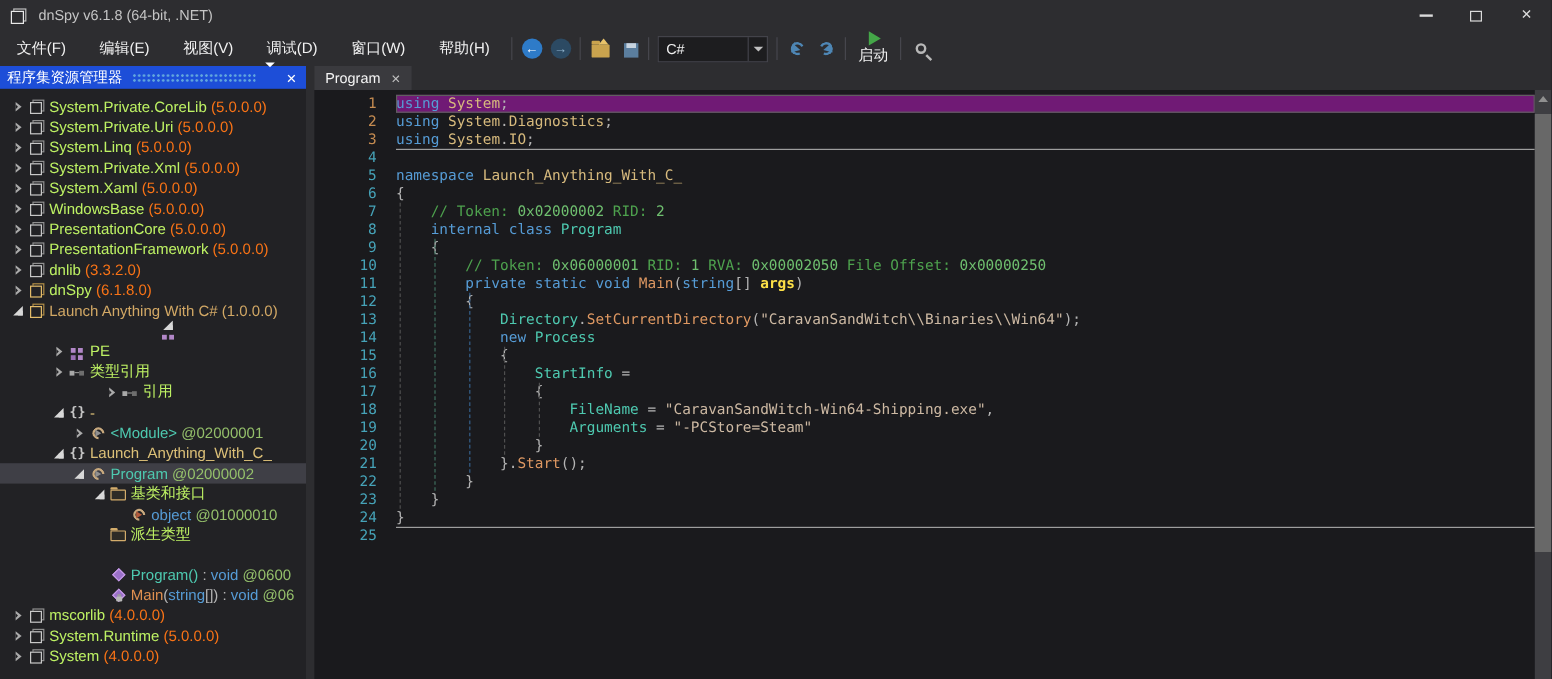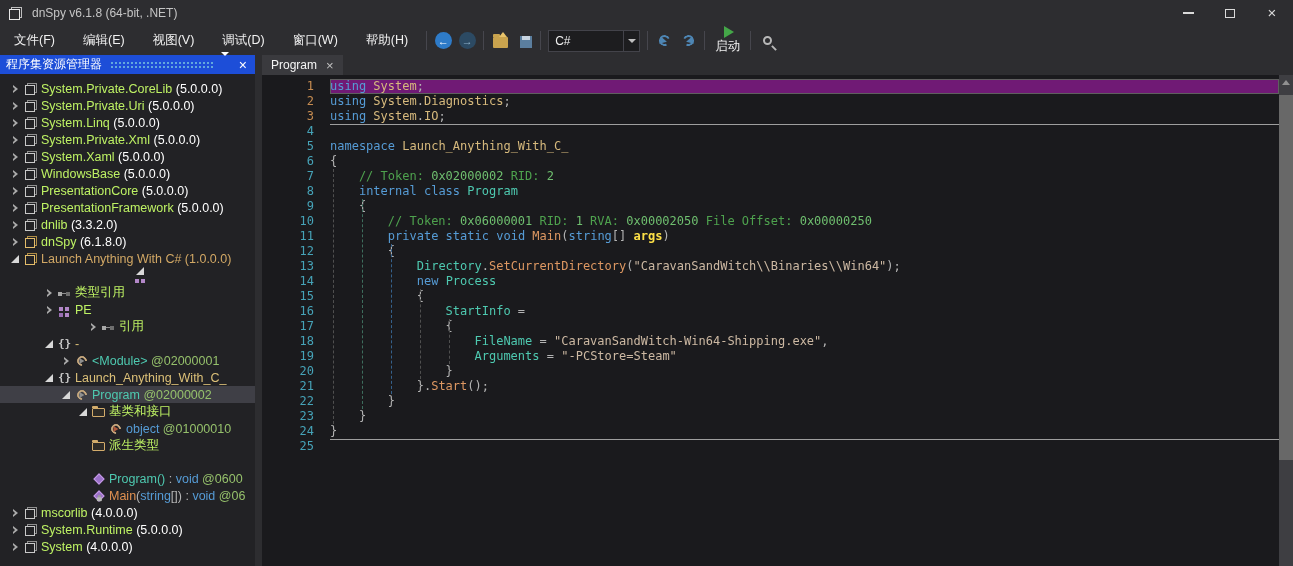--- a/index.html
+++ b/index.html
@@ -76,21 +76,21 @@
   .i-ns { color:#C8C8C8; font-size:11px; font-weight:bold; font-family:"DejaVu Sans Mono",monospace; }
   .i-class, .i-class-arrow { width:10px; height:10px; border:2px solid #C8A97E; border-radius:50%; border-bottom-color:transparent; transform:rotate(-45deg); }
   .i-class::after, .i-class-arrow::after { content:""; position:absolute; right:-2px; bottom:-1px; border:3px solid transparent; border-left:5px solid #8F8F8F; transform:rotate(45deg); }
   .i-class-arrow::after { border-left-color:#B05A3C; }
   .i-folder { width:13px; height:9px; background:#2E2B26; border:1px solid #D3AC6B; border-radius:1px; position:relative; margin-top:2px; }
   .i-folder::before { content:""; position:absolute; top:-3px; left:-1px; width:6px; height:2px; background:#D3AC6B; border-radius:1px 1px 0 0; }
   .i-method, .i-method-lock { width:8px; height:8px; background:#9A70C8; border:1px solid #C79BE8; transform:rotate(45deg); }
   .i-method-lock::after { content:""; position:absolute; right:-2px; bottom:-1px; width:5px; height:4px; background:#B8B8B8; border-radius:1px;
       box-shadow:0 -3px 0 -1px #9A9A9A; transform:rotate(-45deg); }
   .tlabel { padding-left:2px; }
-  .tc-plain{color:#bef264} .tc-ver{color:#ffffff} .tc-gold{color:#D2A865} .tc-purple{color:#B287C8}
+  .tc-plain{color:#bef264} .tc-ver{color:#f97316} .tc-gold{color:#D2A865} .tc-purple{color:#B287C8}
   .tc-teal{color:#4EC9B0} .tc-tok{color:#95C06B} .tc-blue{color:#569CD6} .tc-yellow{color:#DCC078}
   .tc-orange{color:#E09050} .tc-pn{color:#B4B4B4} .tc-kw{color:#569CD6}
 
   .splitter { width:7px; background:#2D2D30; flex:0 0 auto; }
 
   
   .editor-col { flex:1; display:flex; flex-direction:column; min-width:0; }
   .tabbar { height:20px; display:flex; flex:0 0 auto; }
   .tab { background:#3A3A3E; color:#F5F5F5; font-size:12px; display:flex; align-items:center; padding:0 9px; }
   .tab-close { margin-left:9px; color:#C0C0C0; font-size:13px; line-height:9px; }
@@ -288,32 +288,32 @@
             <span class="ticon">
               <span class="i-module"></span>
             </span>
             <span class="tlabel"><span class="tc-purple">Launch Anything With C#.exe</span></span>
           </div>
           <div class="trow" style="padding-left: 42px;">
             <span class="tarrow">
               <span class="tri-col"></span>
             </span>
             <span class="ticon">
+              <span class="i-pe"></span>
+            </span>
+            <span class="tlabel"><span class="tc-plain">PE</span></span>
+          </div>
+          <div class="trow" style="padding-left: 42px;">
+            <span class="tarrow">
+              <span class="tri-col"></span>
+            </span>
+            <span class="ticon">
               <span class="i-ref"></span>
             </span>
             <span class="tlabel"><span class="tc-plain">类型引用</span></span>
-          </div>
-          <div class="trow" style="padding-left: 42px;">
-            <span class="tarrow">
-              <span class="tri-col"></span>
-            </span>
-            <span class="ticon">
-              <span class="i-pe"></span>
-            </span>
-            <span class="tlabel"><span class="tc-plain">PE</span></span>
           </div>
           <div class="trow" style="padding-left: 52px; margin-left: 34px;">
             <span class="tarrow">
               <span class="tri-col"></span>
             </span>
             <span class="ticon">
               <span class="i-ref"></span>
             </span>
             <span class="tlabel"><span class="tc-plain">引用</span></span>
           </div>

